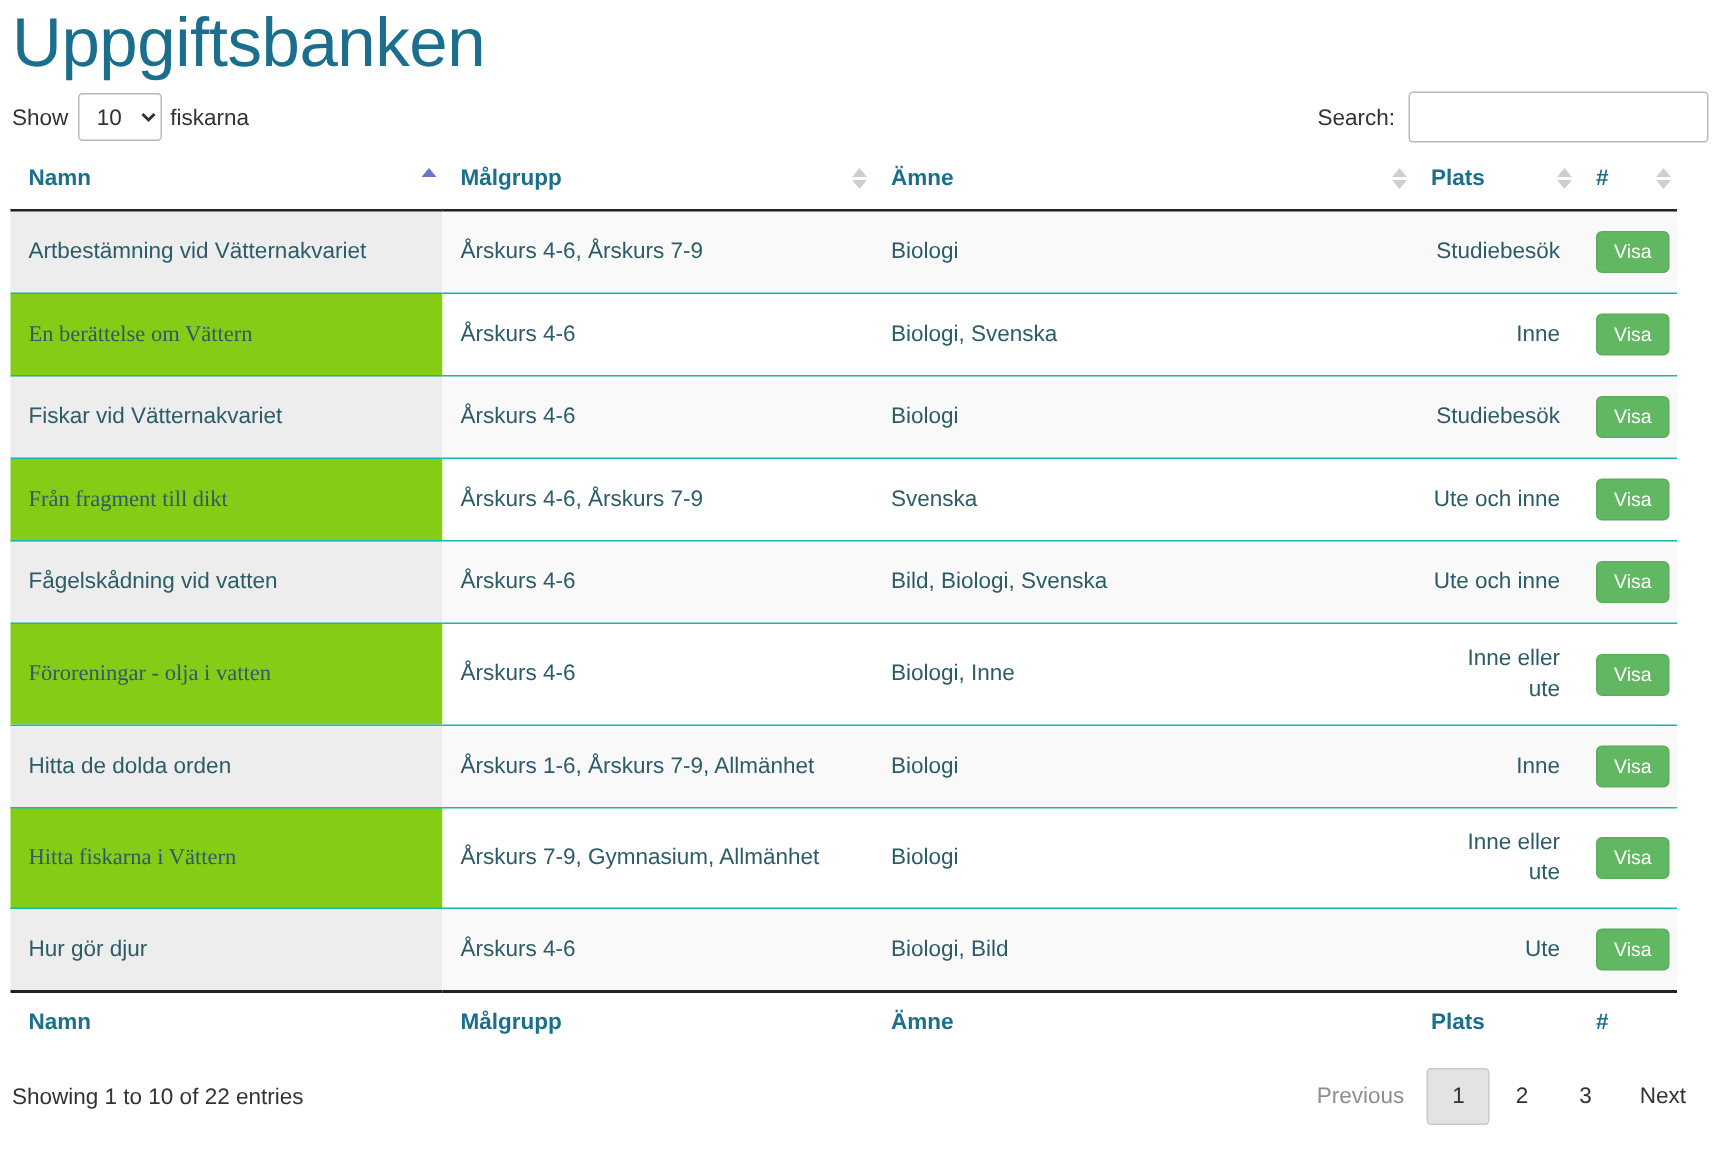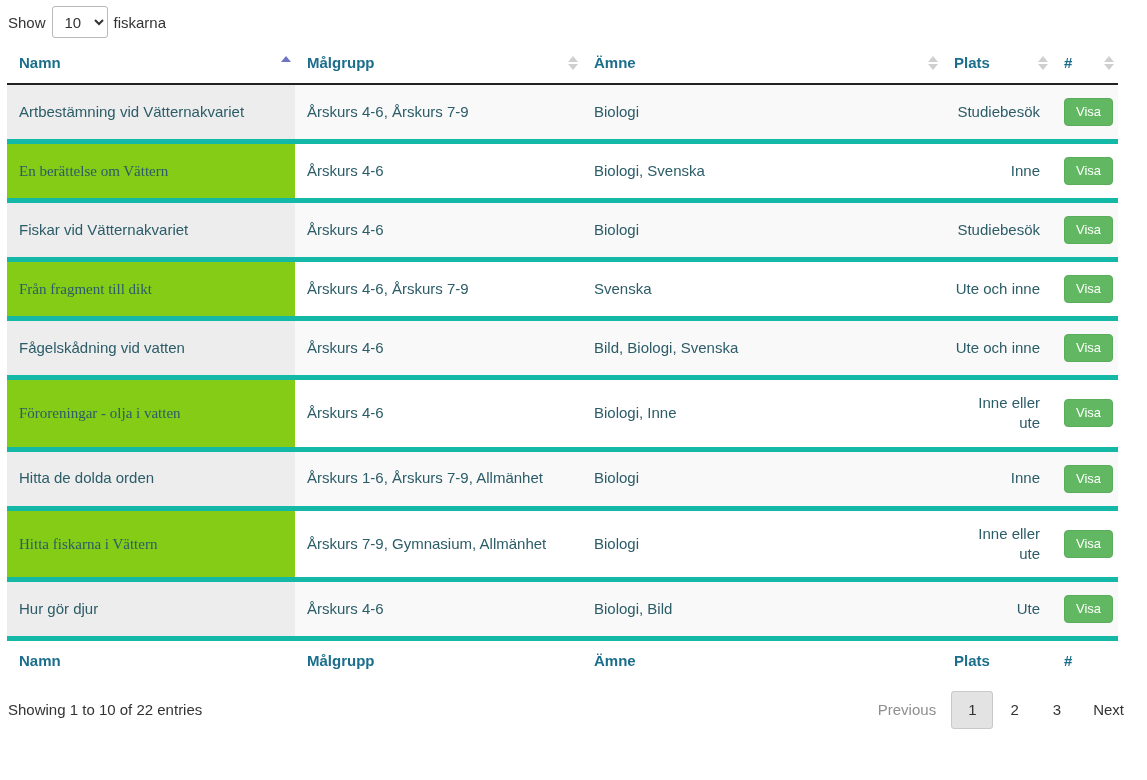--- a/index.html
+++ b/index.html
@@ -134,21 +134,21 @@
   .sort-ind .down {
     bottom: 0;
     border-top: 6px solid #cfcfcf;
   }
   .sort-ind.asc .up { border-bottom-color: #6e73c4; }
 
   table.dataTable tbody td {
     font-size: 15px;
     color: #2b5c68;
     padding: 13px 12px;
-    border-bottom: 5px solid #14b8a6;
+    border-bottom: 1px solid #14b8a6;
     vertical-align: middle;
     line-height: 1.35;
     word-wrap: break-word;
   }
   tbody tr.odd td { background: #ffffff; }
   tbody tr.even td { background: #ffffff; }
   tbody tr.odd td.col-namn { background: #ededed; }
   tbody tr.even td.col-namn { background: #84cc16; font-family: Liberation Serif, serif; }
   tbody tr.odd td.sortless { background: #f9f9f9; }
 
@@ -211,27 +211,34 @@
     border: 1px solid #c9c9c9;
     color: #333333;
   }
   .page-btn.disabled { color: #8e8e8e; cursor: default; }
 </style>
 </head>
 <body>
 
 <div class="page">
 
+  <h1 class="page-title">Uppgiftsbanken</h1>
 
   <div class="dt-top">
     <div class="dt-length">
       <label>
         <span>Show</span>
         <select class="length-select"><option value="10">10</option><option value="25">25</option><option value="50">50</option><option value="100">100</option></select>
         <span>fiskarna</span>
+      </label>
+    </div>
+    <div class="dt-filter">
+      <label>
+        <span>Search:</span>
+        <input type="search" placeholder="" style="">
       </label>
     </div>
   </div>
 
   <table class="dataTable">
     <colgroup>
       <col class="c-namn">
         <col class="c-mal">
         <col class="c-amne">
         <col class="c-plats">

